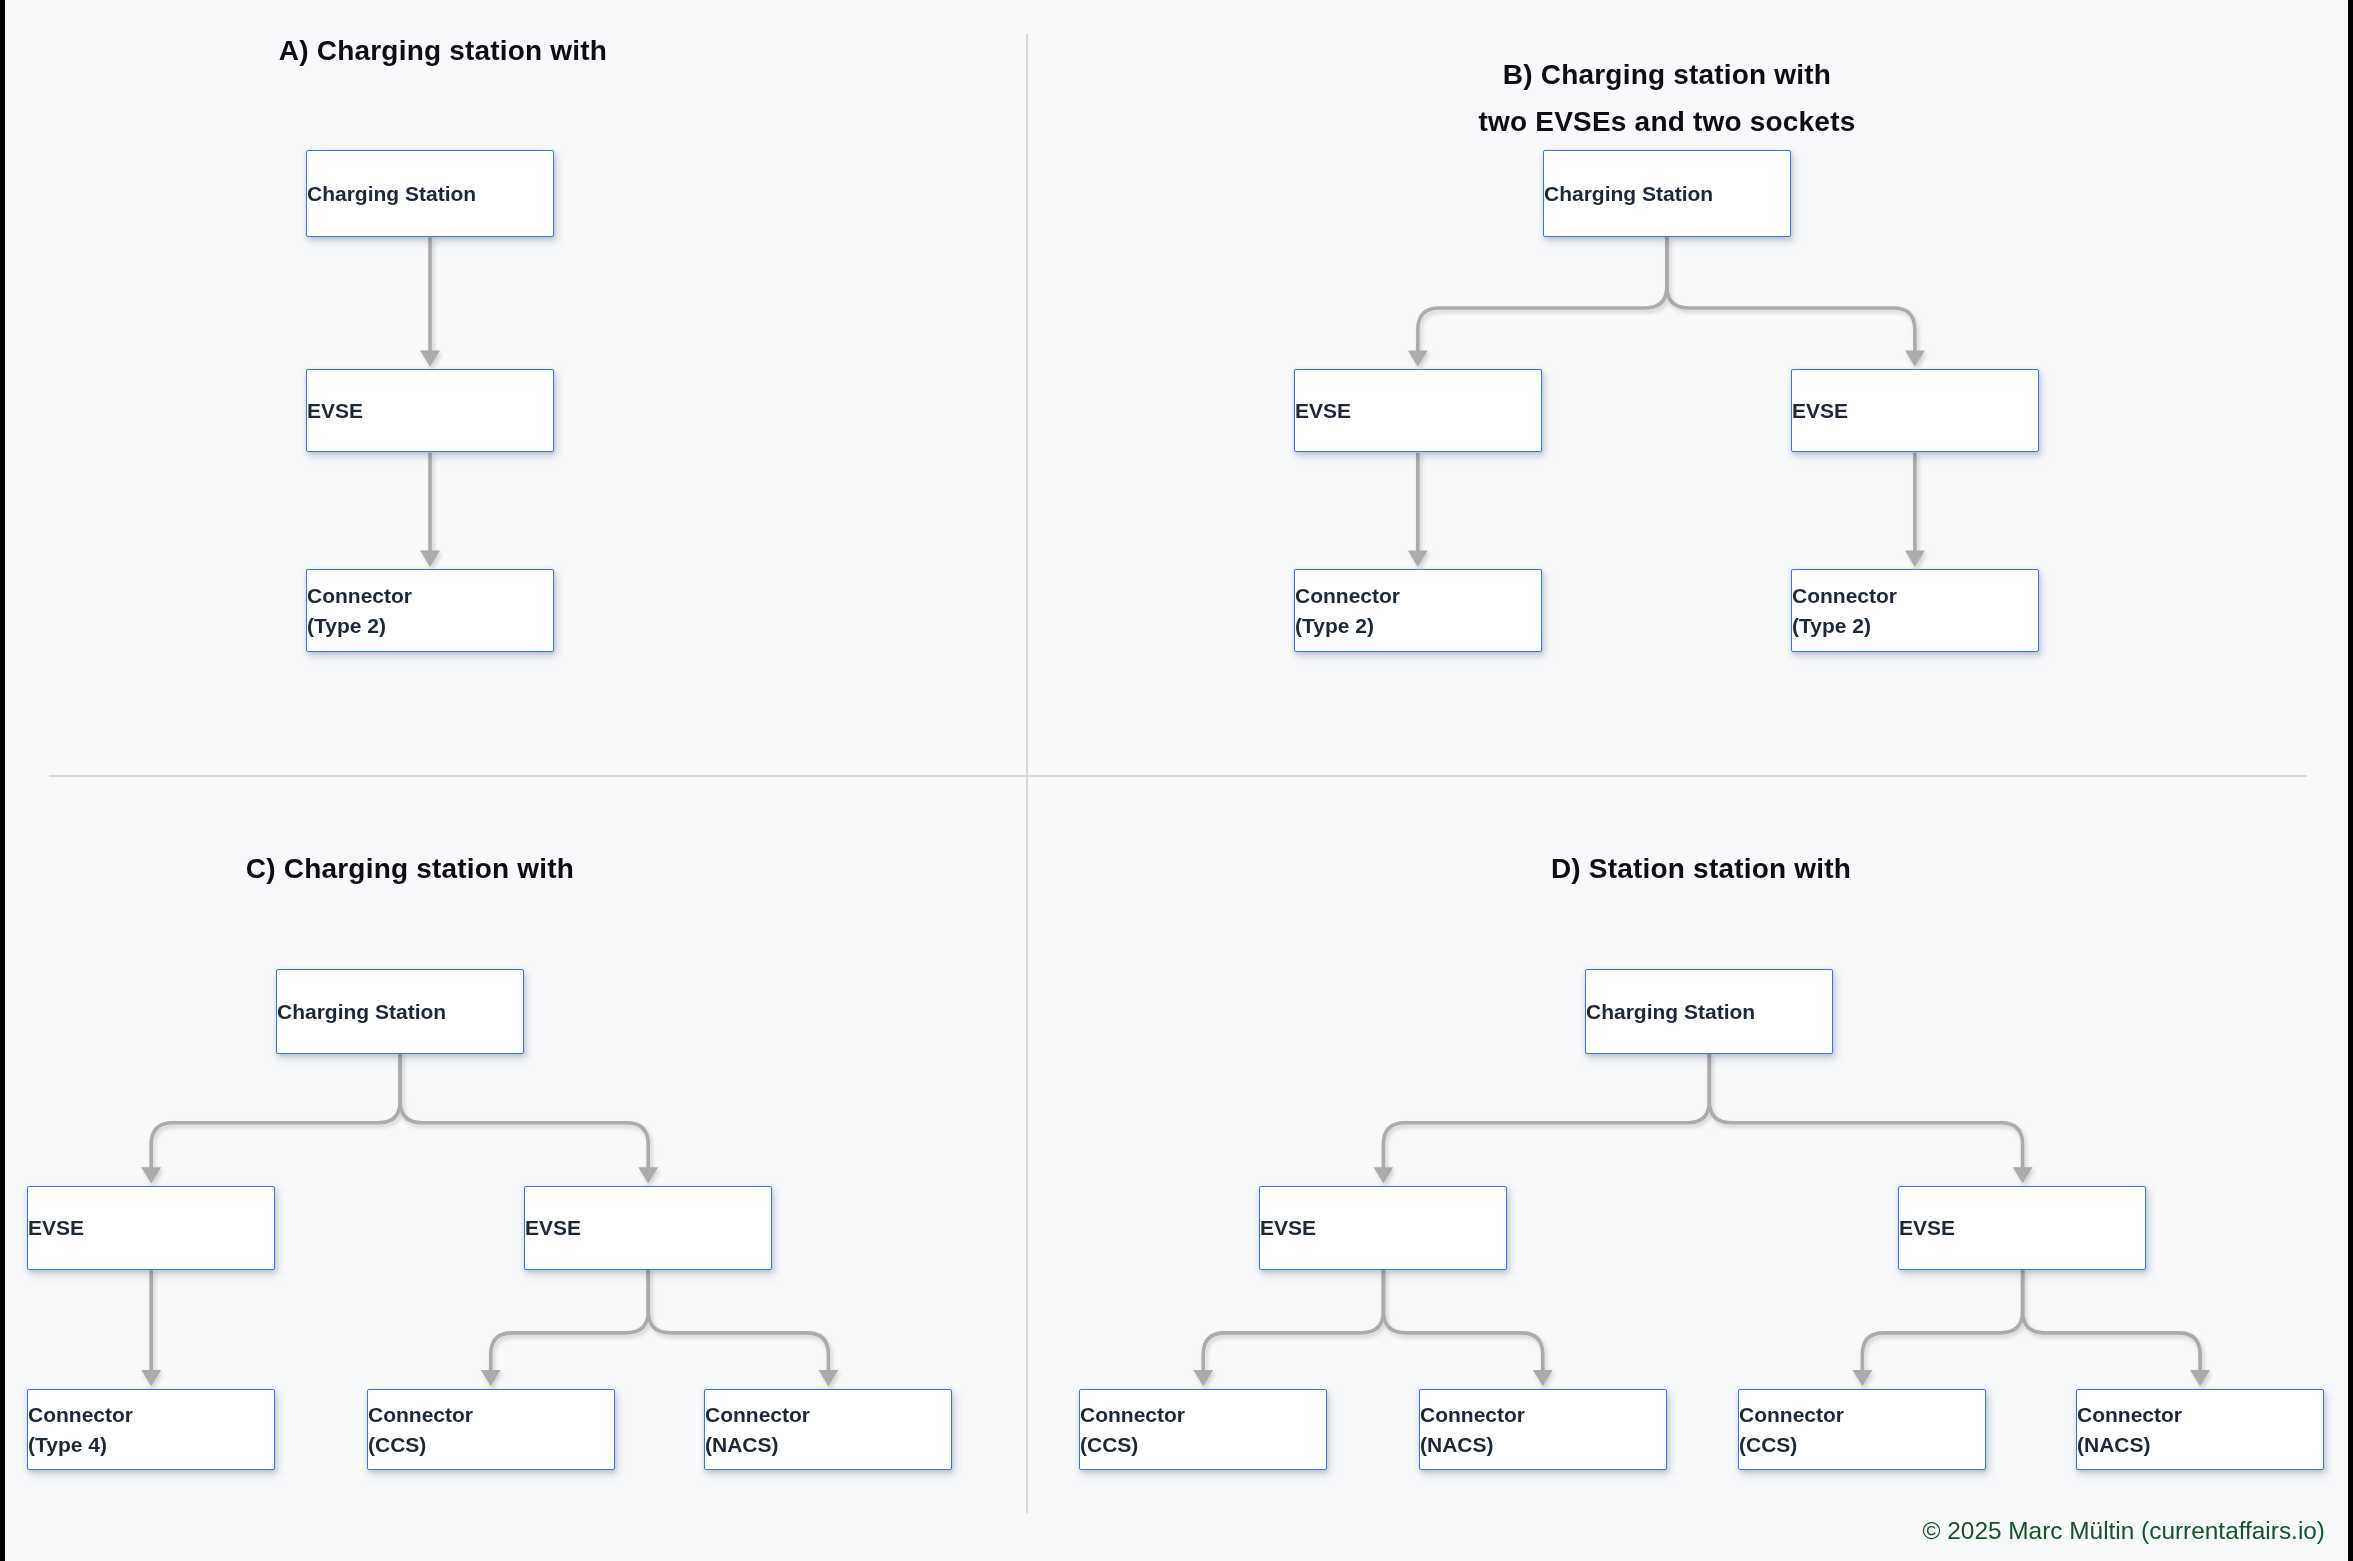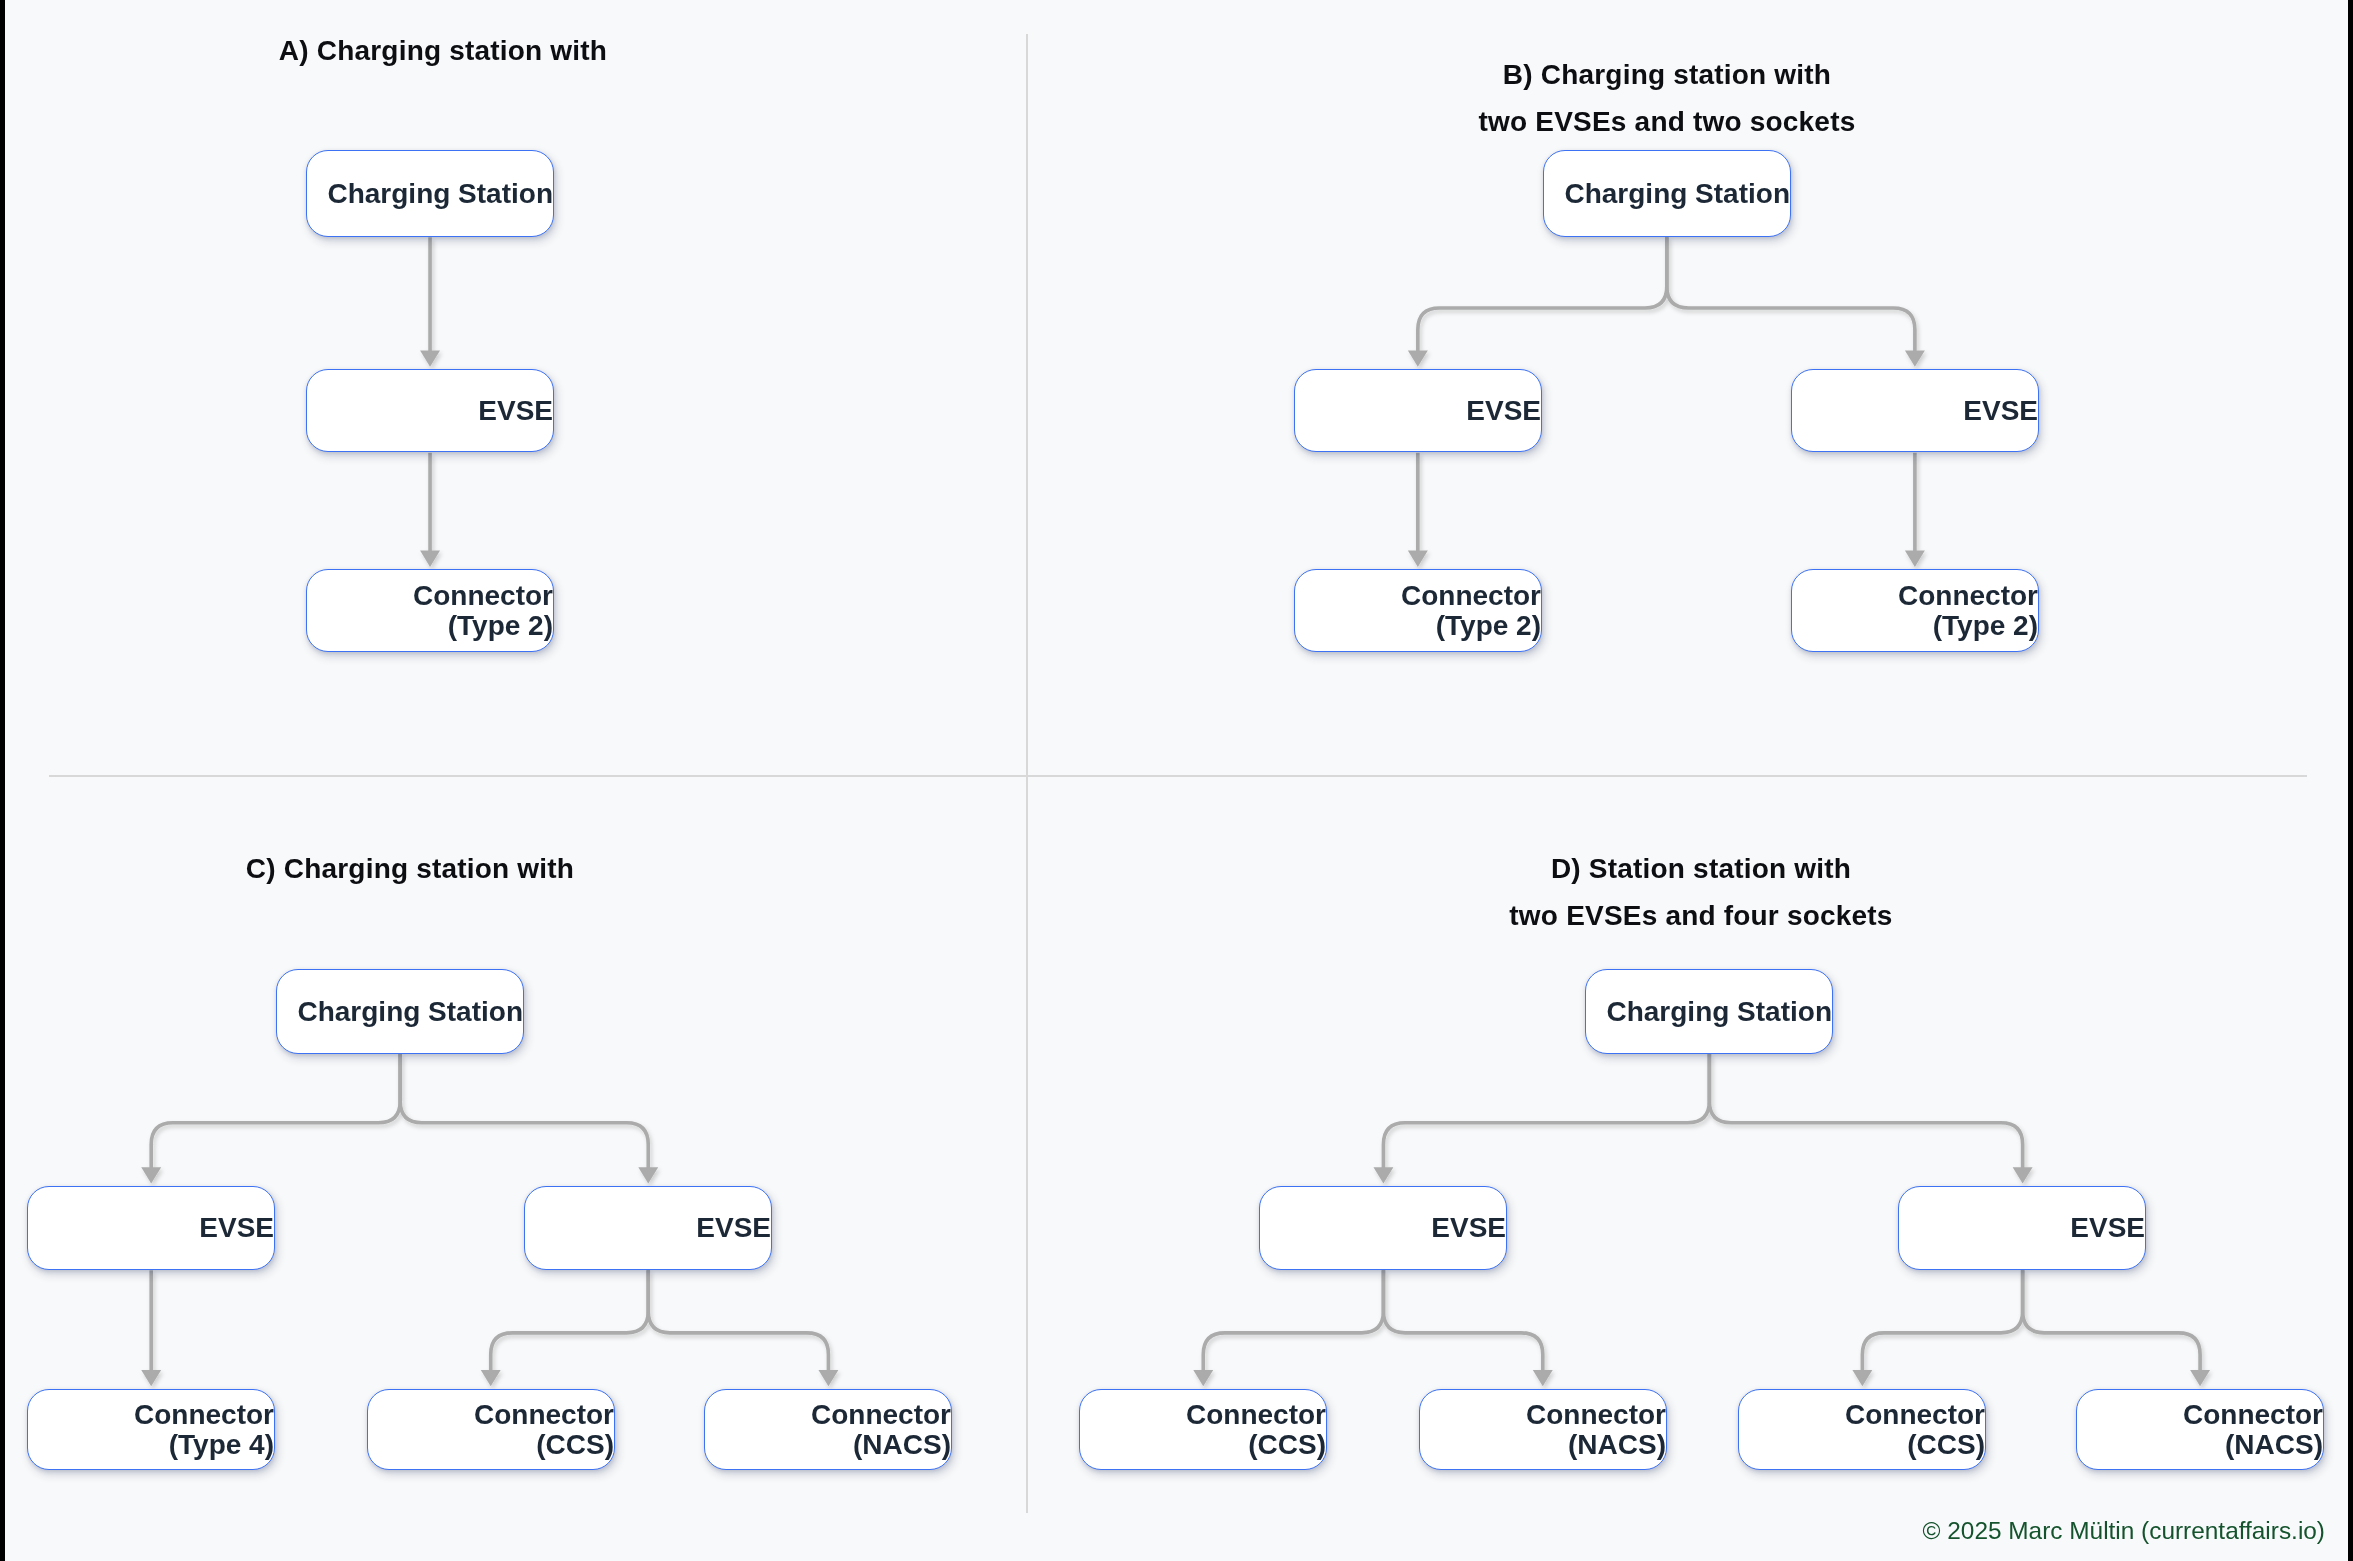--- a/index.html
+++ b/index.html
@@ -14,24 +14,24 @@
   .divider{position:absolute;background:#d8d8d8;}
   .divider-v{left:1026px;top:34px;width:1.8px;height:1479px;}
   .divider-h{left:49px;top:775px;width:2258px;height:1.8px;}
   .qtitle{
     position:absolute;width:724px;text-align:center;
     font-weight:bold;font-size:28px;line-height:47px;color:#0c0e12;
     letter-spacing:0.2px;
   }
   .node{
     position:absolute;display:flex;flex-direction:column;
-    align-items:flex-end;justify-content:center;
-    background:#ffffff;border:1.8px solid #3d72f4;border-radius:22px;
+    align-items:flex-start;justify-content:center;
+    background:#ffffff;border:1.8px solid #3d72f4;border-radius:2px;
     box-shadow:2.7px 4.5px 9px rgba(30,45,90,0.18), 0.9px 1.8px 3.6px rgba(30,45,90,0.12);
-    color:#1c2836;font-weight:bold;font-size:28px;line-height:30px;
+    color:#1c2836;font-weight:bold;font-size:21px;line-height:30px;
     text-align:center;box-sizing:border-box;
   }
   svg.wires{position:absolute;left:0;top:0;pointer-events:none;}
   .wire{stroke:#ababab;stroke-width:4;fill:none;}
   .head{fill:#ababab;stroke:none;}
   .footer{
     position:absolute;top:1515px;right:29px;
     font-size:24.4px;line-height:31px;color:#14532d;font-weight:normal;
   }
 </style>
@@ -154,21 +154,20 @@
   <span>Connector</span>
   <span>(CCS)</span>
 </div>
 <div class="node" style="left:704px;top:1389px;width:248px;height:81px;">
   <span>Connector</span>
   <span>(NACS)</span>
 </div>
 
 <div class="qtitle" style="left:1339px;top:845px;">
   <div>D) Station station with</div>
-  <div>two EVSEs and four sockets</div>
 </div>
 <div class="node" style="left:1585px;top:969px;width:248px;height:85px;">
   <span>Charging Station</span>
 </div>
 <div class="node" style="left:1259px;top:1186px;width:248px;height:84px;">
   <span>EVSE</span>
 </div>
 <div class="node" style="left:1898px;top:1186px;width:248px;height:84px;">
   <span>EVSE</span>
 </div>

